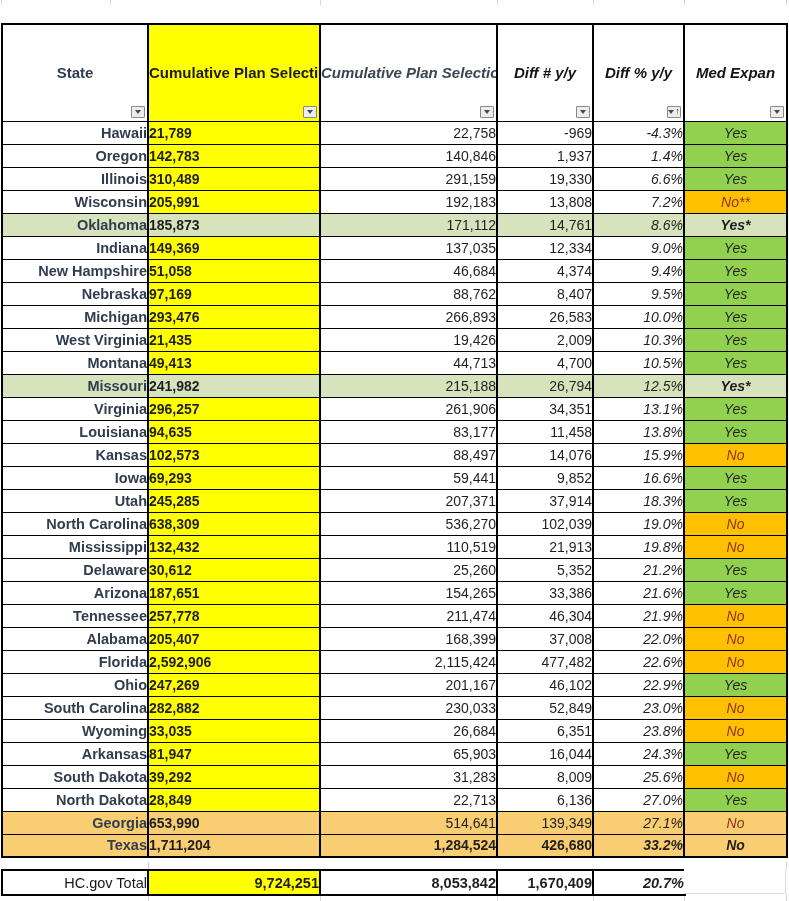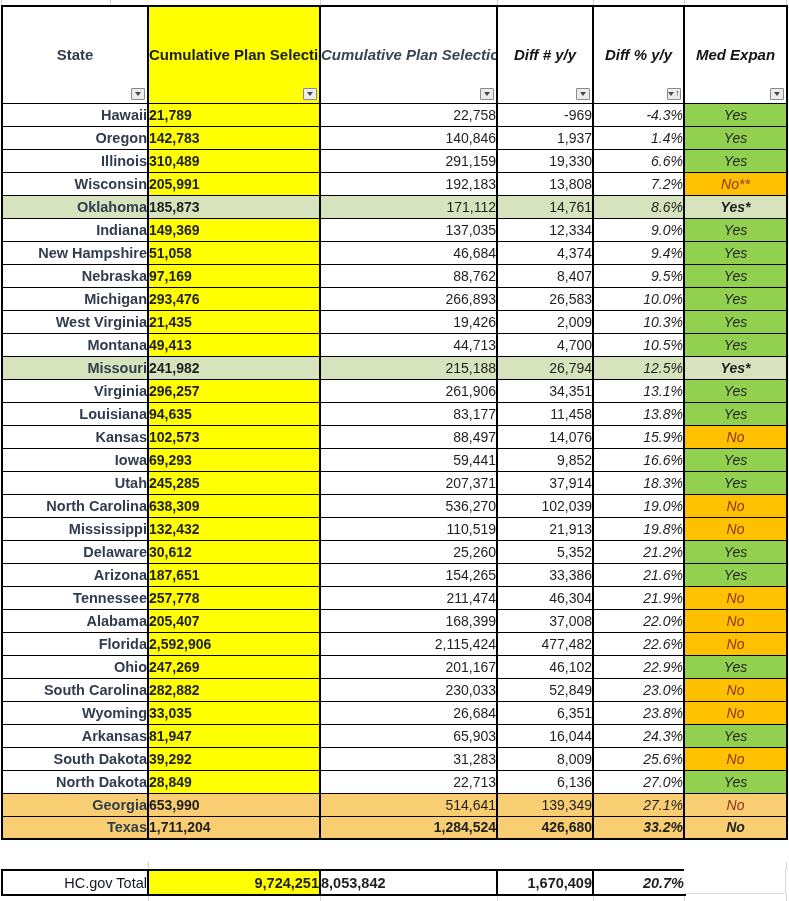--- a/index.html
+++ b/index.html
@@ -6,21 +6,21 @@
   body{
     width:789px;height:901px;background:#ffffff;position:relative;overflow:hidden;
     font-family:"Liberation Sans", sans-serif;
     -webkit-font-smoothing:antialiased;
   }
   .canvas{position:absolute;inset:0;}
   
   .faint{position:absolute;width:1px;background:var(--faint,#d4d4d4);}
   
   table.main{
-    position:absolute;left:1px;top:5px;width:785px;
+    position:absolute;left:1px;top:23px;width:785px;
     border-collapse:collapse;table-layout:fixed;
     border:2px solid #000;
   }
   table.main th, table.main td{
     border-top:1px solid #000;border-bottom:1px solid #000;
     border-left:2px solid #000;border-right:2px solid #000;
     padding:0;overflow:hidden;white-space:nowrap;
   }
   thead tr{height:97px;}
   tbody tr{height:23px;padding-left:8px;}
@@ -60,21 +60,21 @@
     position:absolute;left:1px;top:869px;width:683px;
     border-collapse:collapse;table-layout:fixed;border:2px solid #000;
   }
   table.total td{
     border-left:2px solid #000;border-right:2px solid #000;padding:0;
     font-size:14.5px;white-space:nowrap;overflow:hidden;
   }
   table.total tr{height:25px;}
   .t-label{font-weight:normal;color:#14191f;text-align:right;padding-right:3px;}
   .t-2021{background:var(--yellow,#ffff00);font-weight:bold;text-align:right;padding-right:8px;color:#1f1f1f;}
-  .t-2020{font-weight:bold;text-align:left;padding-right:8px;color:#1f1f1f;margin-left:9px;}
+  .t-2020{font-weight:bold;text-align:right;padding-right:8px;color:#1f1f1f;margin-left:9px;}
   .t-diff{font-weight:bold;text-align:right;padding-right:5px;color:#1f1f1f;}
   .t-pct{font-weight:bold;font-style:italic;text-align:right;padding-right:7px;color:#1f1f1f;margin-top:7px;}
   .total-med{
     position:absolute;left:684px;top:869px;width:102px;height:25px;background:#fff;
     border-right:1px solid #dcdcdc;border-bottom:1px solid #dcdcdc;box-sizing:border-box;
   }
 </style>
 </head>
 <body>
 

